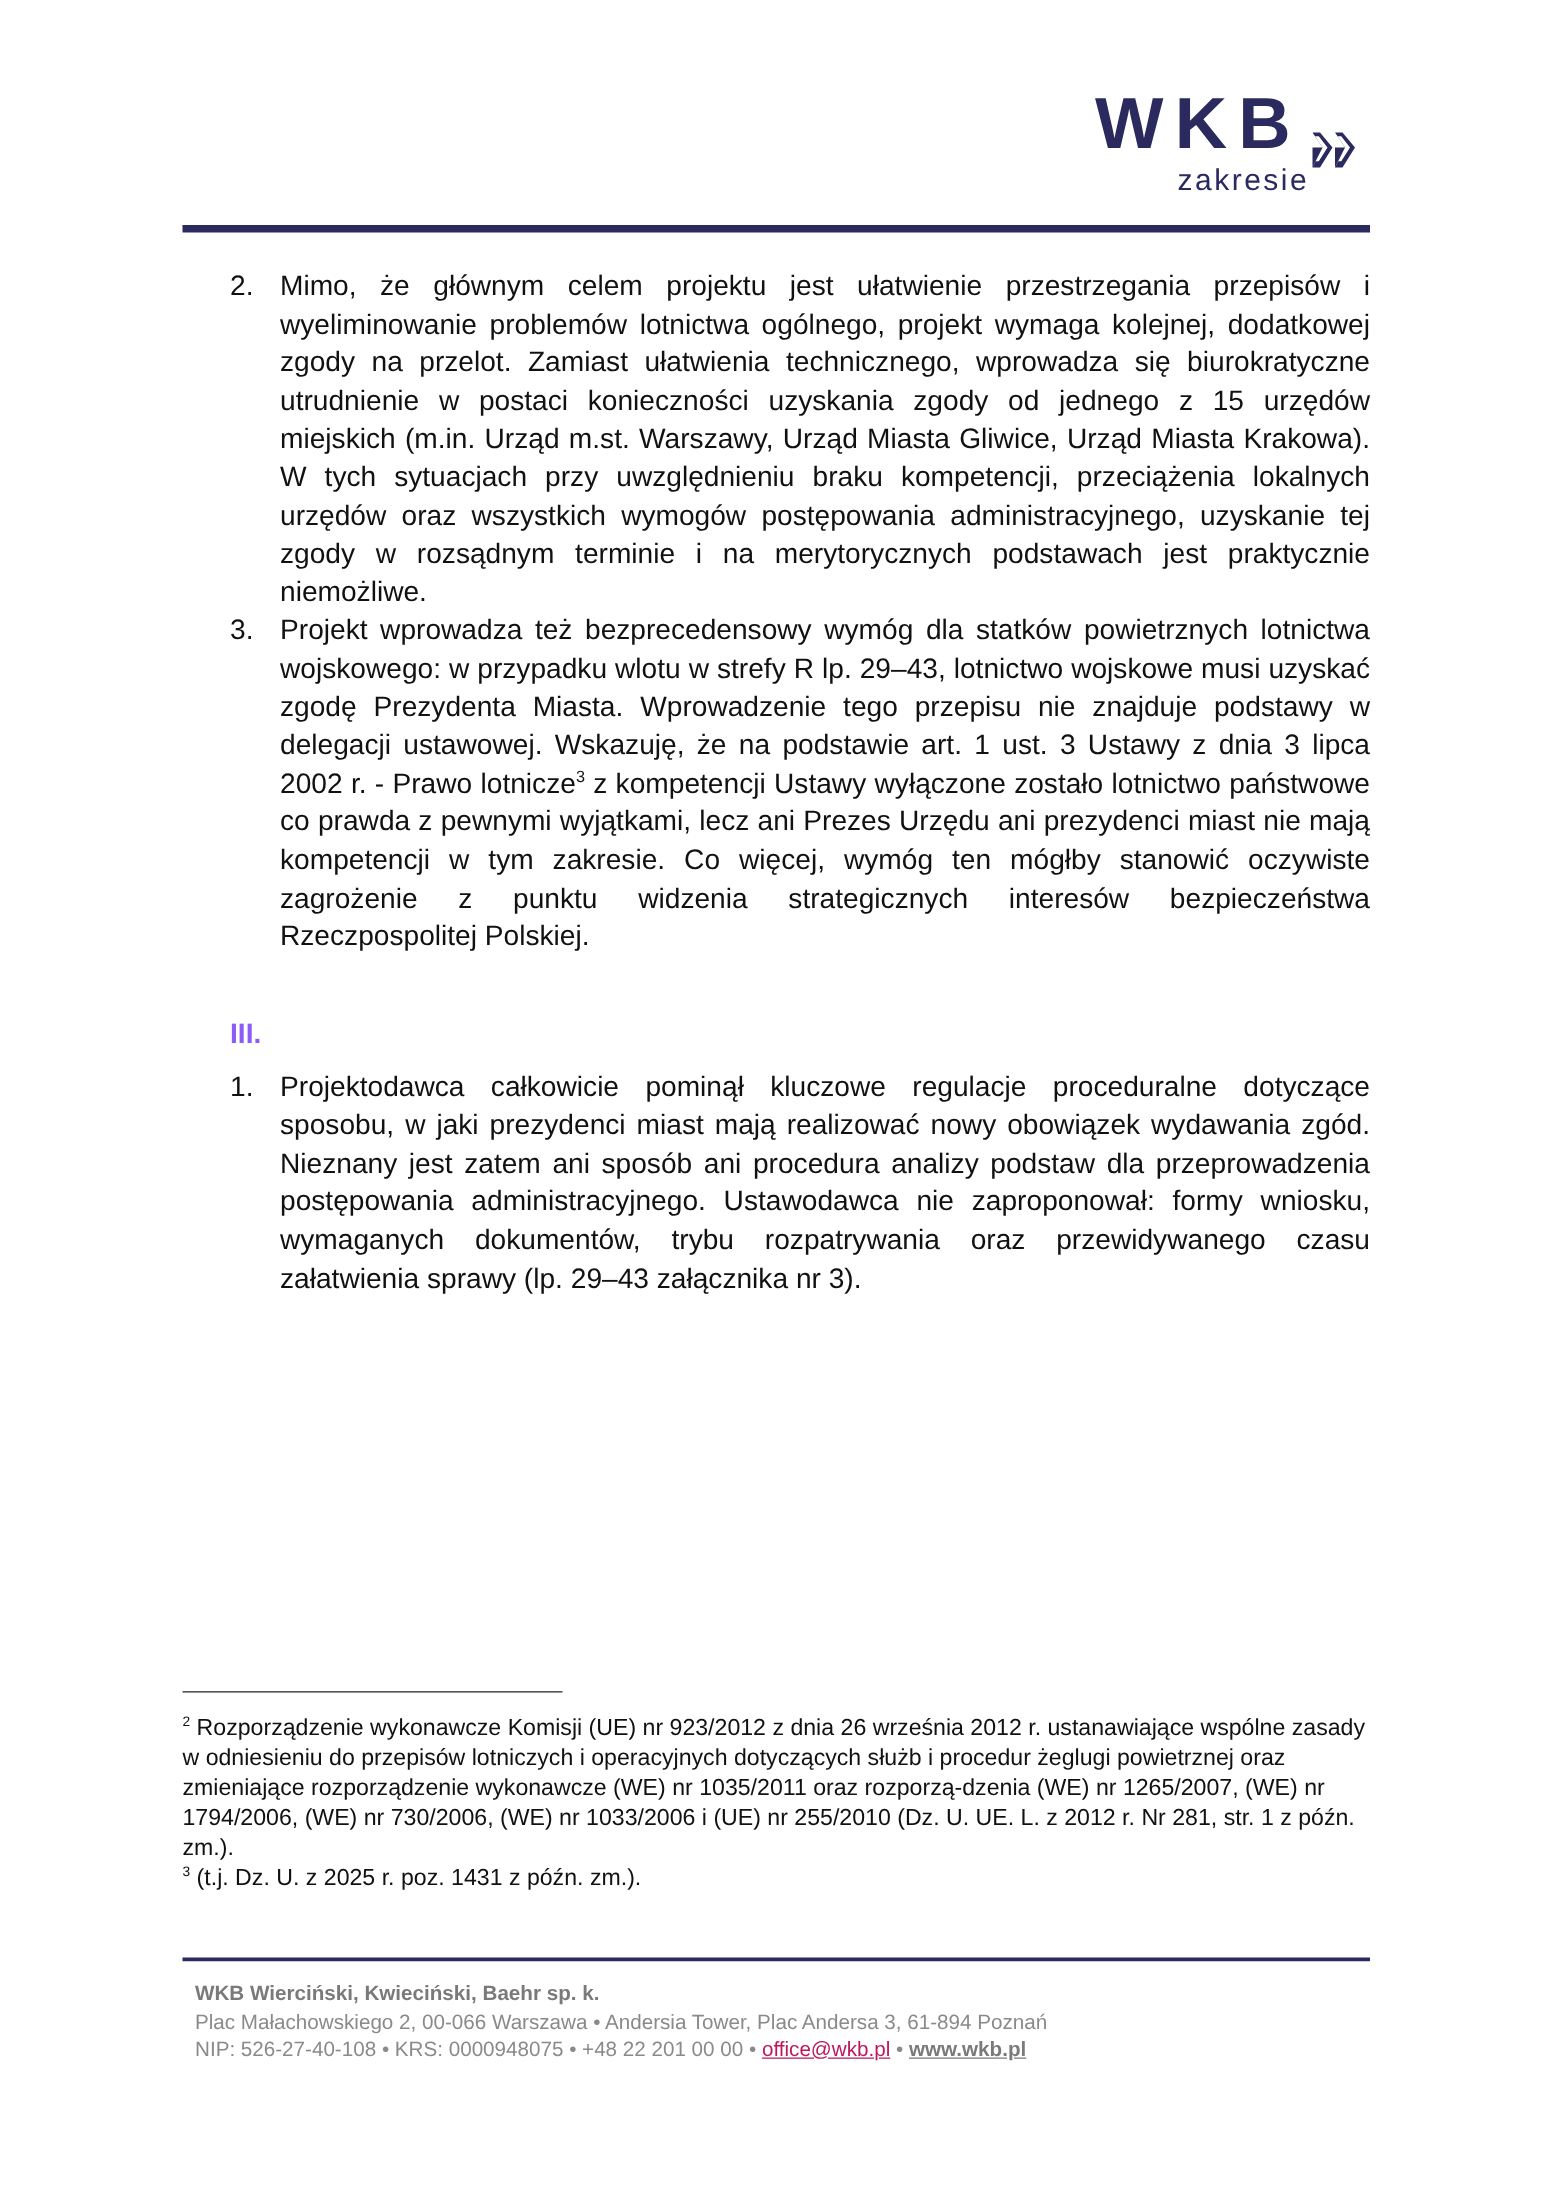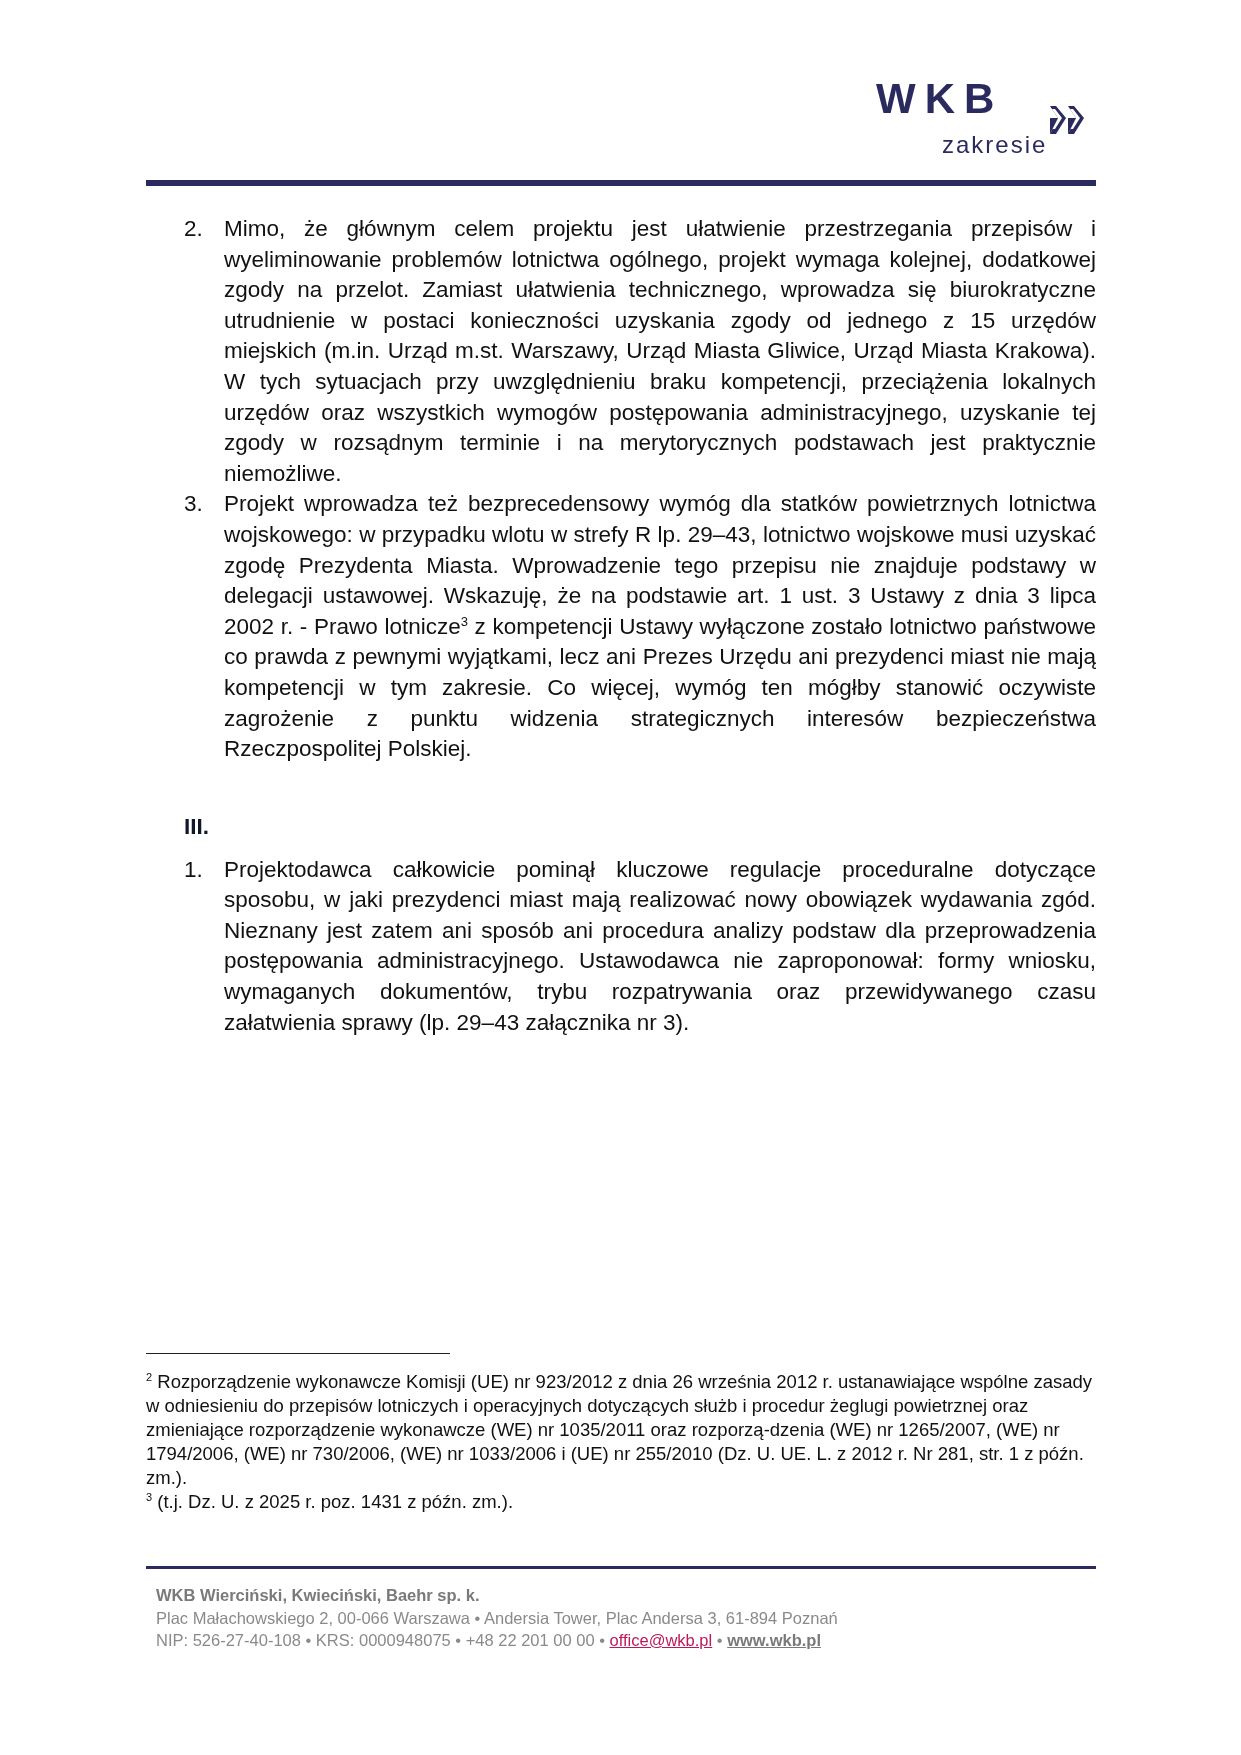--- a/index.html
+++ b/index.html
@@ -22,21 +22,21 @@
       top: 70px;
       width: 210px;
       height: 90px;
     }
     .logo-word {
       position: absolute;
       left: 0;
       top: 0;
       font-family: "Liberation Sans", sans-serif;
       font-weight: 700;
-      font-size: 42px;
+      font-size: 58px;
       letter-spacing: 9px;
       color: #2b2a5e;
       line-height: 58px;
     }
     .logo-sub {
       position: absolute;
       left: 66px;
       top: 62px;
       font-family: "Liberation Sans", sans-serif;
       font-size: 24px;
@@ -90,21 +90,21 @@
       margin-top: 46px;
       margin-bottom: 12px;
       height: 32px;
       font-weight: 700;
       font-size: 22.5px;
       line-height: 32px;
     }
     .section-num {
       position: absolute;
       left: 38px;
-      color: #0f172a;
+      color: #8b5cf6;
     }
     .section-title {
       position: absolute;
       left: 116px;
       color: #13295b;
     }
 
     
     .fn-rule {
       position: absolute;

